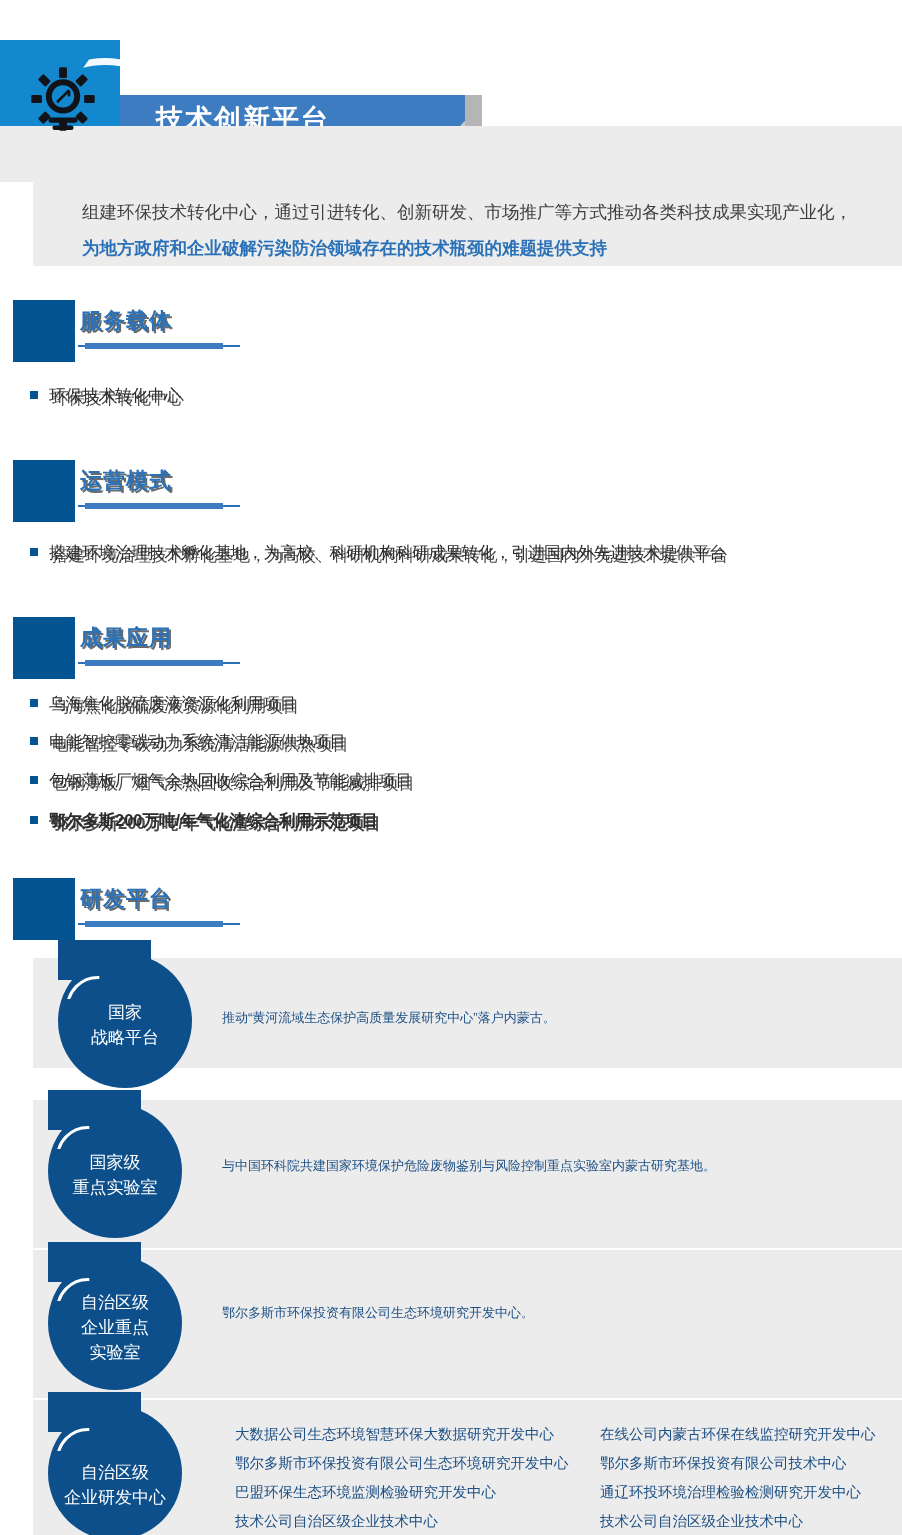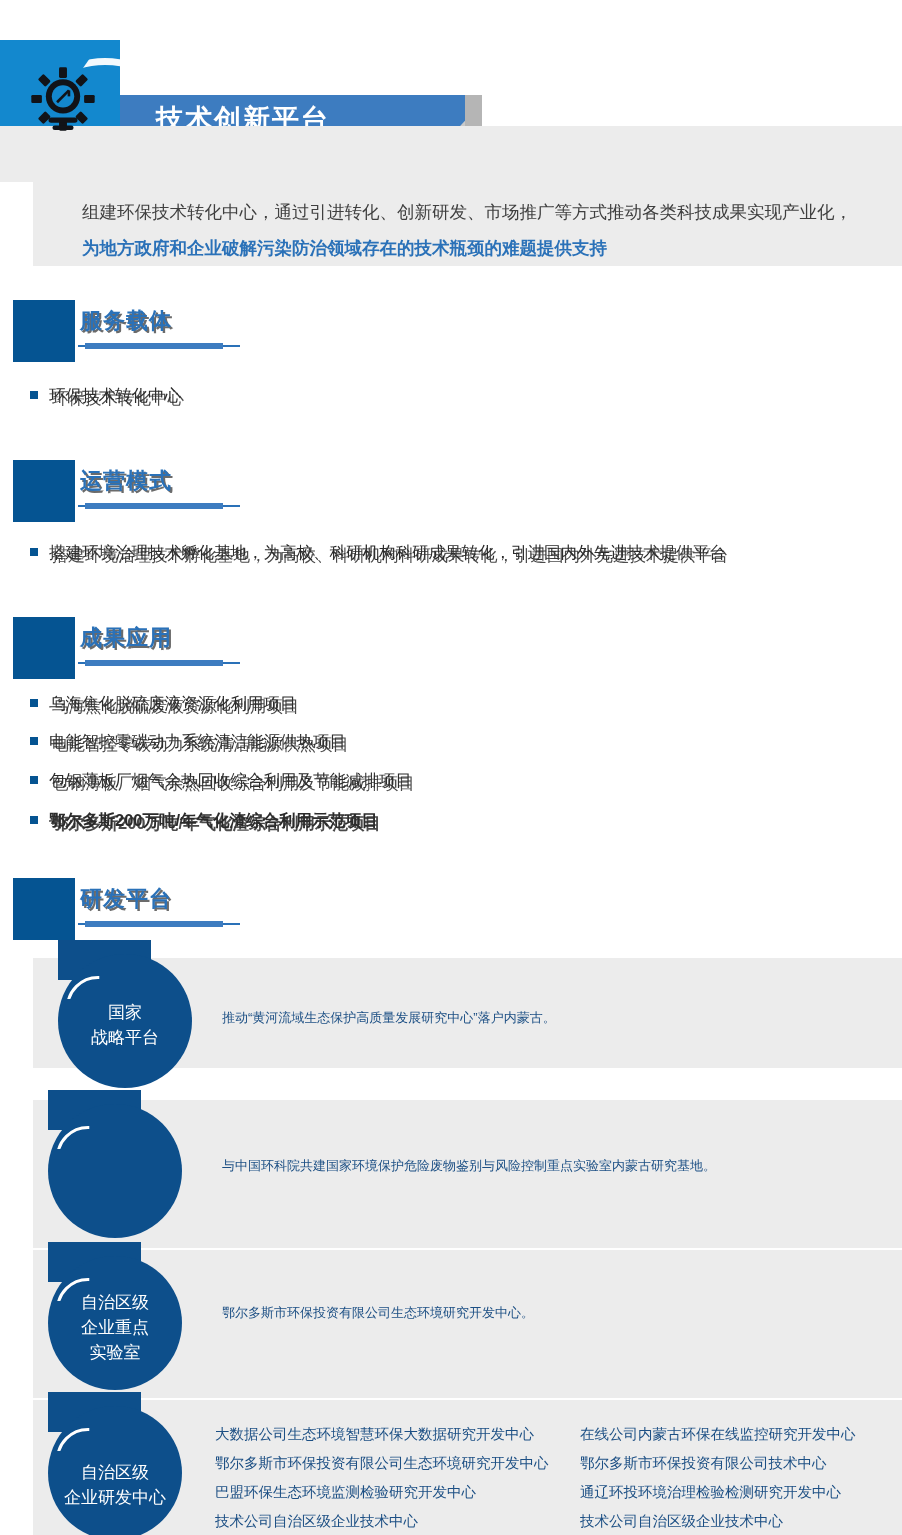--- a/index.html
+++ b/index.html
@@ -253,20 +253,21 @@
   }
   .plat-desc {
     position: absolute;
     font-size: 13px;
     line-height: 25px;
     color: #1c4f84;
   }
   .plat-cols {
     position: absolute;
     display: flex;
+    margin-left: 20px;
   }
   .plat-col {
     font-size: 14.5px;
     line-height: 29px;
     color: #1c4f84;
     white-space: nowrap;
   }
 </style>
 </head>
 <body>
@@ -349,20 +350,24 @@
     <div>战略平台</div>
   </div>
 </div>
 <div class="plat-desc" style="left:222px;top:1005px;width:640px;">推动“黄河流域生态保护高质量发展研究中心”落户内蒙古。</div>
 
 <div class="plat-panel" style="top:1100px;height:148px;"></div>
 <div class="plat-badge" style="left:0;top:1090px;height:160px;">
   <div class="plat-tab"></div>
   <div class="plat-circle" style="top:14px;"></div>
   <div class="plat-arc" style="top:36px;"></div>
+  <div class="plat-label" style="top:60px;">
+    <div>国家级</div>
+    <div>重点实验室</div>
+  </div>
 </div>
 <div class="plat-desc" style="left:222px;top:1153px;width:650px;">与中国环科院共建国家环境保护危险废物鉴别与风险控制重点实验室内蒙古研究基地。</div>
 
 <div class="plat-panel" style="top:1250px;height:148px;"></div>
 <div class="plat-badge" style="left:0;top:1242px;height:160px;">
   <div class="plat-tab"></div>
   <div class="plat-circle" style="top:14px;"></div>
   <div class="plat-arc" style="top:36px;"></div>
   <div class="plat-label" style="top:48px;">
     <div>自治区级</div>

